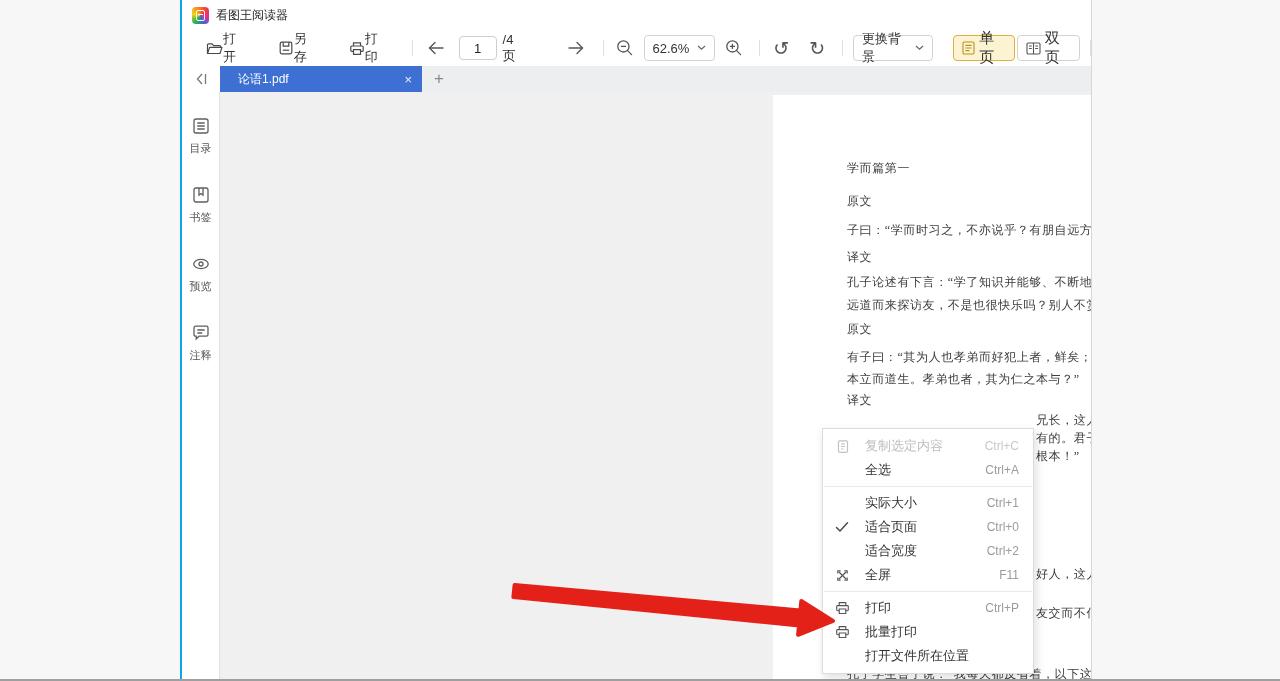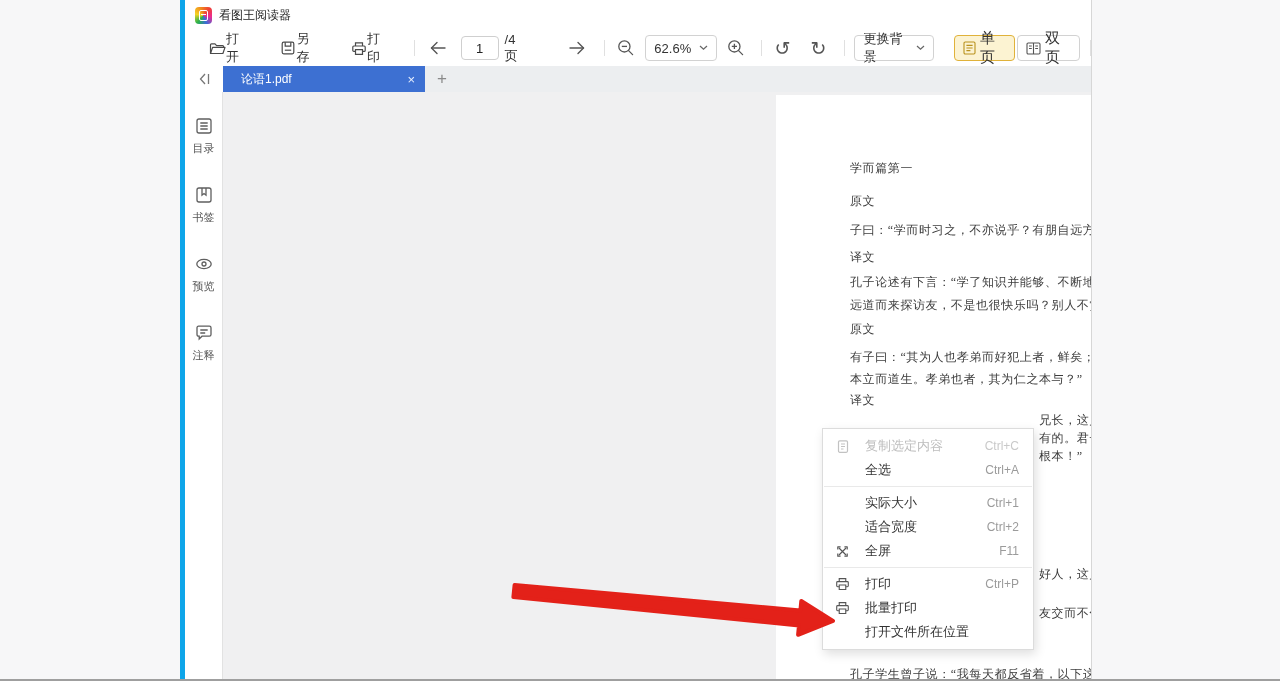--- a/index.html
+++ b/index.html
@@ -3,21 +3,21 @@
 <meta charset="utf-8">
 <style>
   * { margin:0; padding:0; box-sizing:border-box; }
   html,body { width:1280px; height:681px; }
   body { font-family:"Liberation Sans","DejaVu Sans",sans-serif; }
   .screen { position:relative; width:1280px; height:681px; background:#f7f7f8; overflow:hidden; }
   .bottom-edge { position:absolute; left:0; right:0; bottom:0; height:2px; background:#9f9f9f; z-index:80; }
 
   
   .appwin { position:absolute; left:180px; top:0; width:912px; height:681px; background:#ffffff;
-            border-left:5px solid #0ea5e9; border-right:1px solid #d7d7d7; }
+            border-left:2px solid #0ea5e9; border-right:1px solid #d7d7d7; }
 
   
   .titlebar { height:30px; display:flex; align-items:center; padding-left:10px; gap:7px; }
   .app-icon { width:17px; height:17px; border-radius:4px; position:relative;
               background:conic-gradient(from 220deg,#2bb24c,#f5d321,#f08c1e,#ef4136,#ec2a93,#3a6bd8,#2bb24c); }
   .app-icon .glyph { position:absolute; left:4px; top:3px; width:9px; height:11px; border:1.5px solid #fff; border-radius:2px; }
   .app-icon .glyph::after { content:""; position:absolute; left:1px; right:1px; top:3px; height:1.5px; background:#fff; }
   .app-title { font-size:12px; color:#222; }
 
   
@@ -285,20 +285,29 @@
       <span class="mi-label">全选</span>
       <span class="mi-short">Ctrl+A</span>
     </div>
     <div class="menu-sep"></div>
     <div class="mi">
       <span class="mi-icon"></span>
       <span class="mi-label">实际大小</span>
       <span class="mi-short">Ctrl+1</span>
     </div>
     <div class="mi">
+      <span class="mi-icon">
+        <svg class="icon" width="14" height="12" viewBox="0 0 14 12" fill="none" stroke="#4a4a4a" stroke-width="1.5" stroke-linecap="round" stroke-linejoin="round">
+            <path d="M1.5 6.5 L5 10 L12.5 1.8"></path>
+          </svg>
+      </span>
+      <span class="mi-label">适合页面</span>
+      <span class="mi-short">Ctrl+0</span>
+    </div>
+    <div class="mi">
       <span class="mi-icon"></span>
       <span class="mi-label">适合宽度</span>
       <span class="mi-short">Ctrl+2</span>
     </div>
     <div class="mi">
       <span class="mi-icon">
         <svg class="icon" width="15" height="15" viewBox="0 0 15 15" fill="none" stroke="#555" stroke-width="1.2" stroke-linejoin="round">
             <path d="M4 4 L11 11 M11 4 L4 11"></path>
             <path d="M2.8 5.6 V2.8 H5.6 M9.4 2.8 H12.2 V5.6 M12.2 9.4 V12.2 H9.4 M5.6 12.2 H2.8 V9.4"></path>
           </svg>

